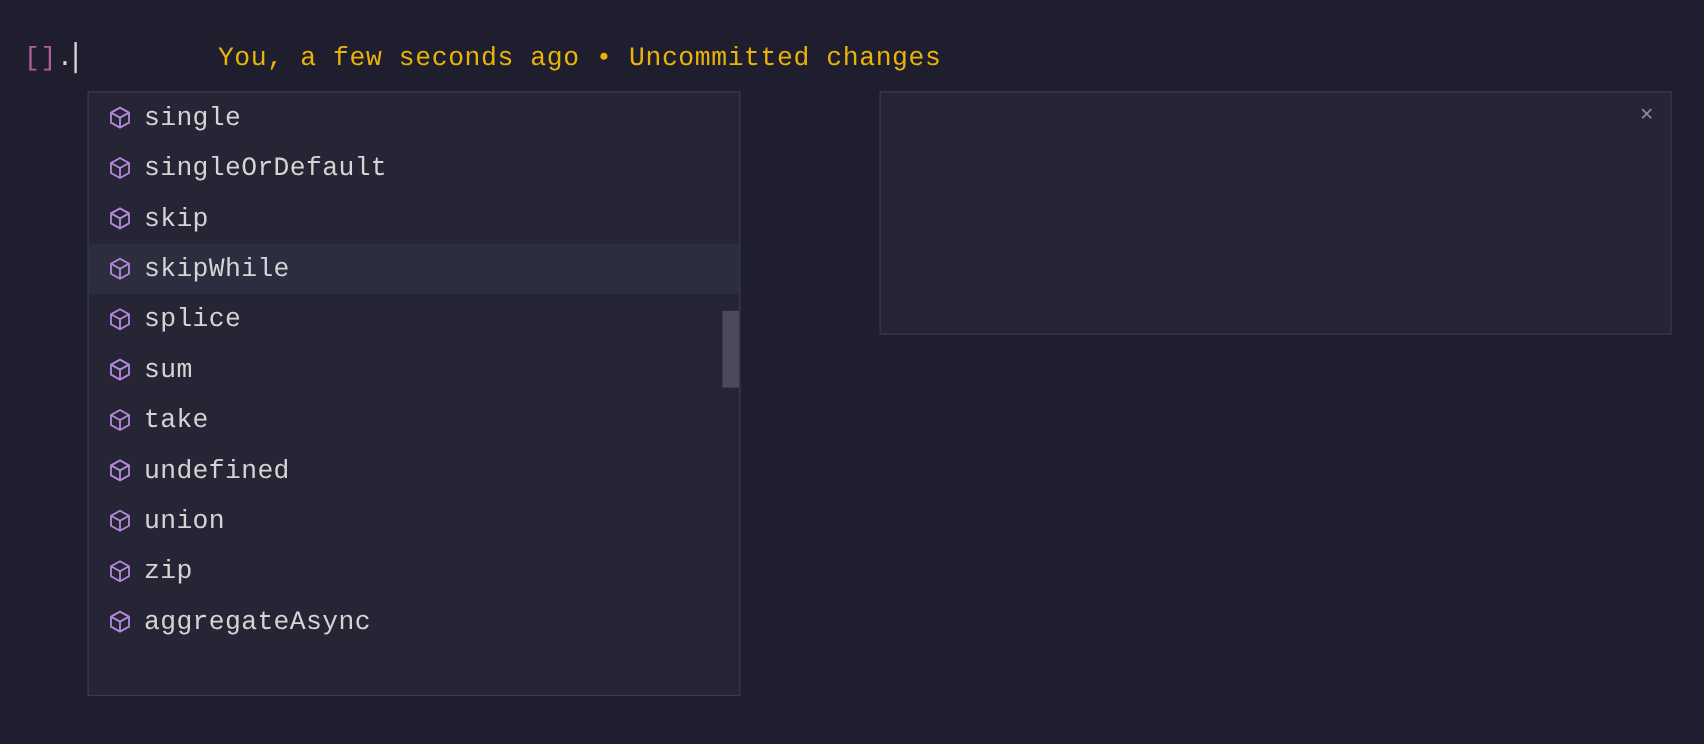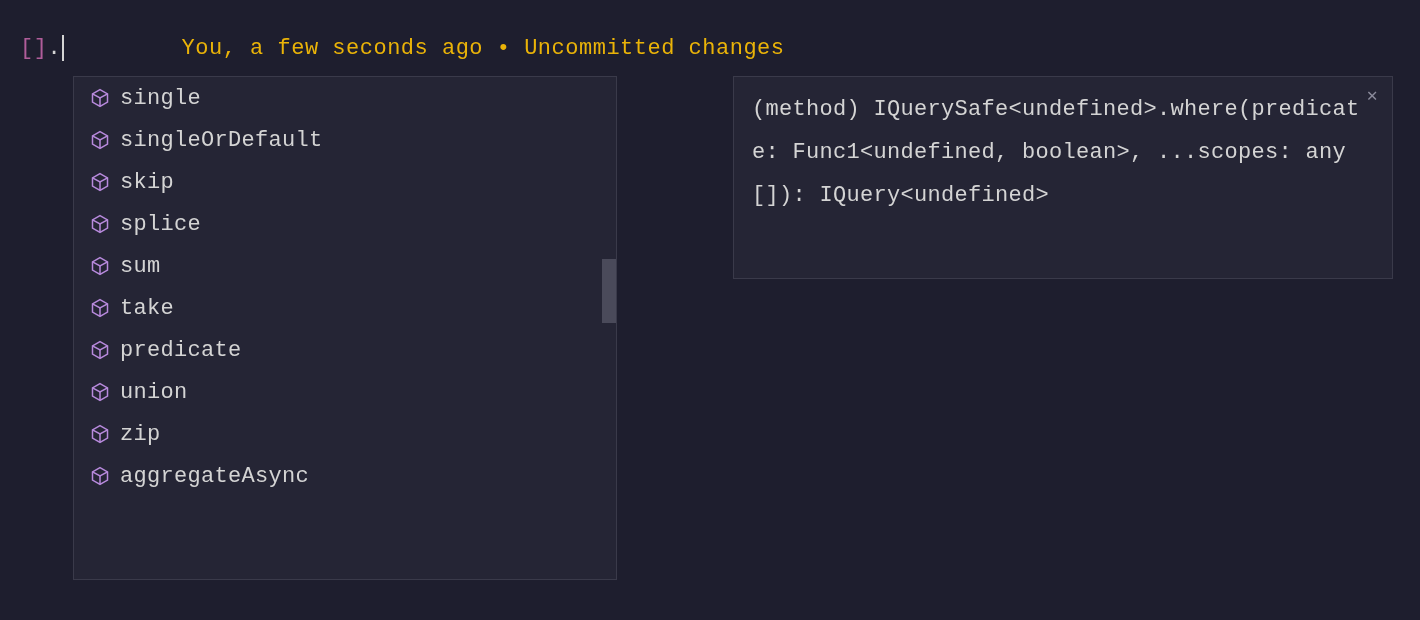--- a/index.html
+++ b/index.html
@@ -169,20 +169,28 @@
         <span class="completion-label">singleOrDefault</span>
       </div>
       <div class="completion-item">
         <span class="completion-icon"><svg viewBox="0 0 24 24" fill="none" stroke="#b88add" stroke-width="1.8">
   <path d="M12 2 L21 7 L21 17 L12 22 L3 17 L3 7 Z"></path>
   <path d="M3 7 L12 12 L21 7"></path>
   <path d="M12 12 L12 22"></path>
 </svg></span>
         <span class="completion-label">skip</span>
       </div>
+      <div class="completion-item highlighted">
+        <span class="completion-icon"><svg viewBox="0 0 24 24" fill="none" stroke="#b88add" stroke-width="1.8">
+  <path d="M12 2 L21 7 L21 17 L12 22 L3 17 L3 7 Z"></path>
+  <path d="M3 7 L12 12 L21 7"></path>
+  <path d="M12 12 L12 22"></path>
+</svg></span>
+        <span class="completion-label">skipWhile</span>
+      </div>
       <div class="completion-item">
         <span class="completion-icon"><svg viewBox="0 0 24 24" fill="none" stroke="#b88add" stroke-width="1.8">
   <path d="M12 2 L21 7 L21 17 L12 22 L3 17 L3 7 Z"></path>
   <path d="M3 7 L12 12 L21 7"></path>
   <path d="M12 12 L12 22"></path>
 </svg></span>
         <span class="completion-label">splice</span>
       </div>
       <div class="completion-item">
         <span class="completion-icon"><svg viewBox="0 0 24 24" fill="none" stroke="#b88add" stroke-width="1.8">
@@ -199,21 +207,21 @@
   <path d="M12 12 L12 22"></path>
 </svg></span>
         <span class="completion-label">take</span>
       </div>
       <div class="completion-item">
         <span class="completion-icon"><svg viewBox="0 0 24 24" fill="none" stroke="#b88add" stroke-width="1.8">
   <path d="M12 2 L21 7 L21 17 L12 22 L3 17 L3 7 Z"></path>
   <path d="M3 7 L12 12 L21 7"></path>
   <path d="M12 12 L12 22"></path>
 </svg></span>
-        <span class="completion-label">predicate</span>
+        <span class="completion-label">undefined</span>
       </div>
       <div class="completion-item">
         <span class="completion-icon"><svg viewBox="0 0 24 24" fill="none" stroke="#b88add" stroke-width="1.8">
   <path d="M12 2 L21 7 L21 17 L12 22 L3 17 L3 7 Z"></path>
   <path d="M3 7 L12 12 L21 7"></path>
   <path d="M12 12 L12 22"></path>
 </svg></span>
         <span class="completion-label">union</span>
       </div>
       <div class="completion-item">
@@ -231,14 +239,13 @@
   <path d="M12 12 L12 22"></path>
 </svg></span>
         <span class="completion-label">aggregateAsync</span>
       </div>
       <div class="scrollbar-thumb"></div>
   </div>
 </div>
 
 <div class="doc-popup">
   <span class="doc-close">✕</span>
-  <div class="doc-content">(method) IQuerySafe&lt;undefined&gt;.where(predicate: Func1&lt;undefined, boolean&gt;, ...scopes: any[]): IQuery&lt;undefined&gt;</div>
 </div>
 
 </body></html>

